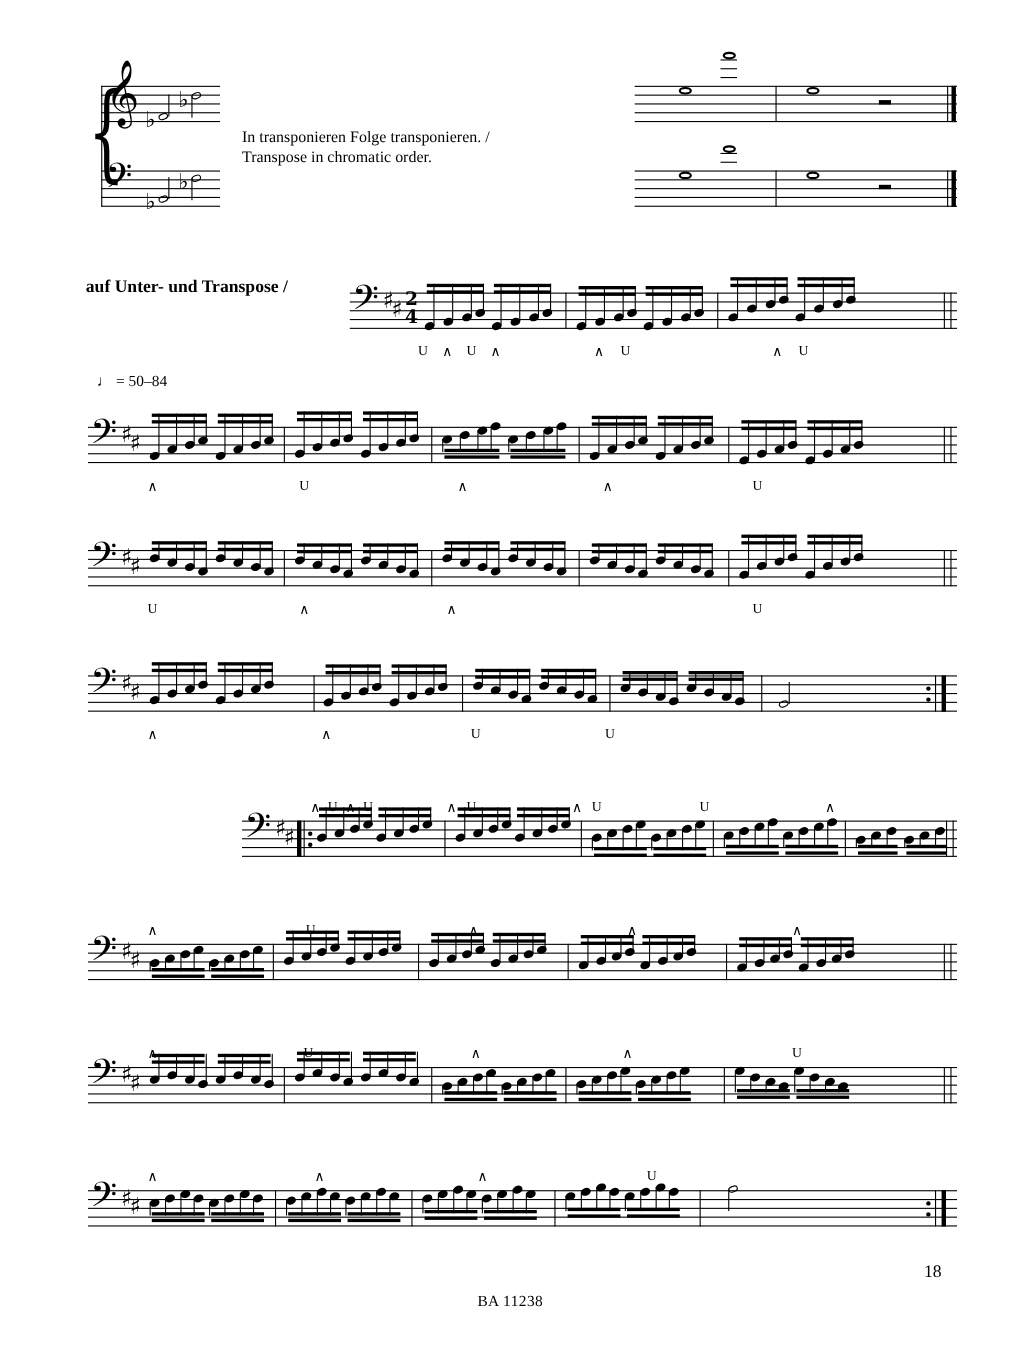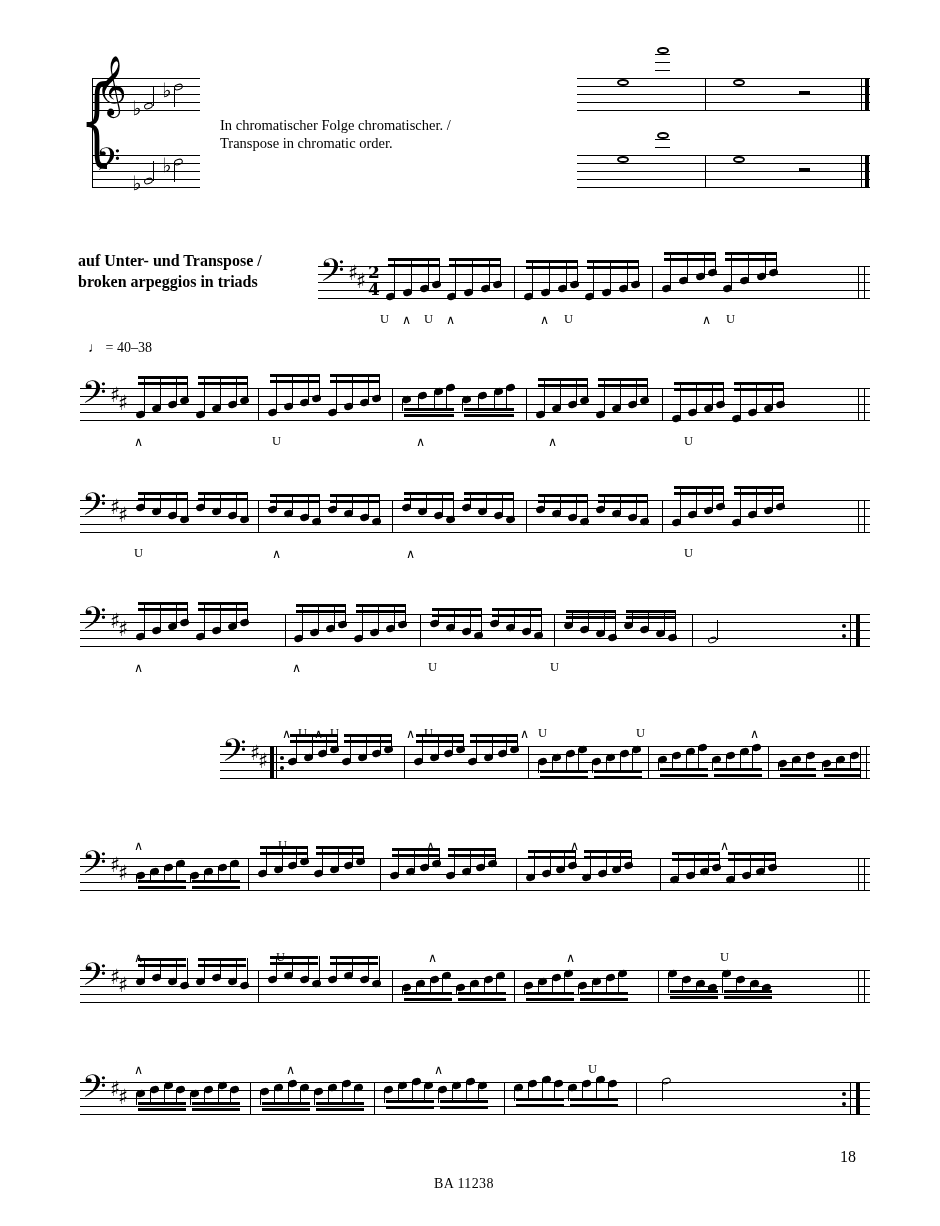--- a/index.html
+++ b/index.html
@@ -225,21 +225,21 @@
     <div class="clef bass" style="left:4px;">𝄢</div>
     <div class="flat" style="left:40px; top:18px;">♭</div>
     <div class="nh open" style="left:52px; top:23px;"></div>
     <div class="stem" style="left:61px; top:6px; height:20px;"></div>
     <div class="flat" style="left:70px; top:0px;">♭</div>
     <div class="nh open" style="left:82px; top:4px;"></div>
     <div class="stem" style="left:82px; top:7px; height:20px;"></div>
   </div>
 
   <div class="caption" style="left:140px; top:50px; width:300px;">
-    <div>In chromatischer Folge chromatischer. /</div>
+    <div>In transponieren Folge transponieren. /</div>
     <div>Transpose in chromatic order.</div>
   </div>
 
   <div class="staff" style="left:497px; top:12px; width:293px; height:33px;">
     <div class="line l0"></div>
       <div class="line l1"></div>
       <div class="line l2"></div>
       <div class="line l3"></div>
       <div class="line l4"></div>
 
@@ -272,24 +272,23 @@
     <div class="rest-half" style="left:222px; top:13px;"></div>
     <div class="endline" style="left:284px;">
       <div class="thin"></div>
         <div class="thick"></div>
     </div>
   </div>
 </div>
 
 <div class="heading" style="left:78px; top:251px; width:250px;">
   <div>auf Unter- und Transpose /</div>
-  <div>broken arpeggios in triads</div>
 </div>
 <div class="tempo" style="left:88px; top:340px;">
-  <span>♩ = 40–38</span>
+  <span>♩ = 50–84</span>
 </div>
 
 <div class="system" style="left:318px; top:266px; width:552px; height:60px;">
   <div class="staff" style="width:552px; height:33px;">
     <div class="line l0"></div>
       <div class="line l1"></div>
       <div class="line l2"></div>
       <div class="line l3"></div>
       <div class="line l4"></div>
     <div class="clef bass" style="left:2px;">𝄢</div>

